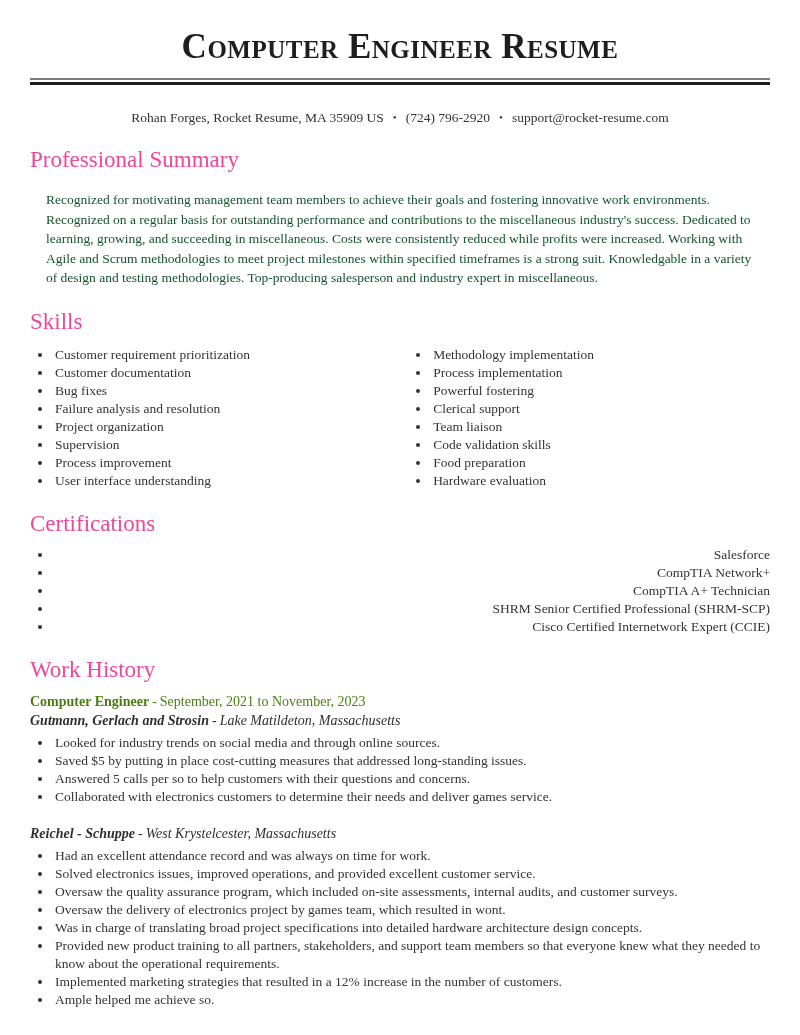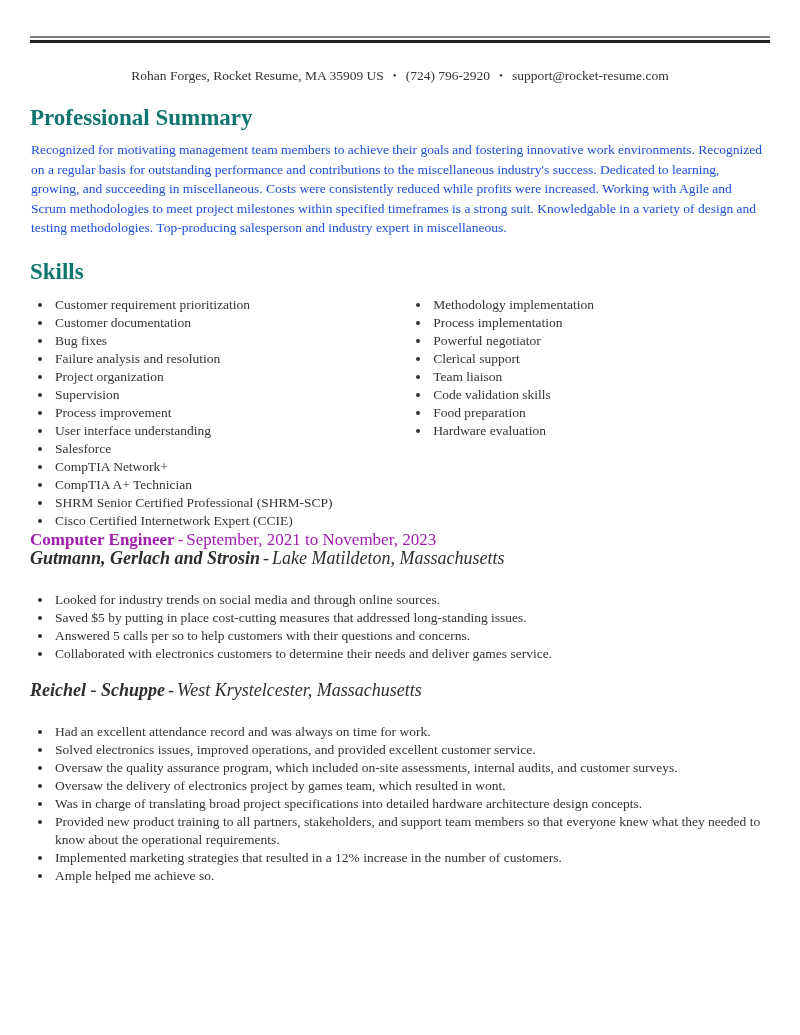--- a/index.html
+++ b/index.html
@@ -44,73 +44,74 @@
     font-size: 11px;
     vertical-align: 1px;
     color: #333333;
   }
 
   
   h2.section-heading {
     margin: 19px 0 8px 0;
     font-size: 23px;
     line-height: 29px;
-    font-weight: 700;
-    color: #0f766e;
+    font-weight: 400;
+    color: #ec4899;
   }
 
   
   .summary-text {
-    margin: 1px;
+    margin: 16px;
     font-size: 13.5px;
     line-height: 19.5px;
-    color: #1d4ed8;
+    color: #14532d;
   }
 
   
   ul.bullets {
     margin: 0;
     padding: 0 0 0 23px;
     list-style: disc outside;
     font-size: 13.5px;
     line-height: 18px;
     color: #333333;
   }
   ul.bullets li { padding-left: 2px; }
 
   
   .skills-cols { display: flex; margin-top: 10px; gap: 28px; }
   .skills-cols ul { width: 50%; box-sizing: border-box; }
   .skills-cols ul + ul { padding-left: 17px; }
 
-  .certs { margin-top: 10px; }
+  .certs { margin-top: 10px; text-align: right; }
 
   
   .job { margin-bottom: 18px; }
   .job-line1 {
-    font-size: 17px;
+    font-size: 14px;
     line-height: 19px;
-    color: #a21caf;
+    color: #4d7c0f;
   }
   .job-title { font-weight: 700; }
   .job-line2 {
-    font-size: 18px;
+    font-size: 14px;
     line-height: 19px;
     font-style: italic;
     color: #2e2e2e;
   }
   .job-company { font-weight: 700; }
   .dash { margin: 0 3px; }
-  .job ul.bullets { margin-top: 23px; }
+  .job ul.bullets { margin-top: 4px; }
 </style>
 </head>
 <body>
 
 <div class="page">
 
+  <h1 class="doc-title">Computer Engineer Resume</h1>
   <div class="title-rule"></div>
 
   <div class="contact">
     <span>Rohan Forges, Rocket Resume, MA 35909 US</span><span class="sep">•</span><span>(724) 796-2920</span><span class="sep">•</span><span>support@rocket-resume.com</span>
   </div>
 
   <h2 class="section-heading">Professional Summary</h2>
   <p class="summary-text">Recognized for motivating management team members to achieve their goals and fostering innovative work environments. Recognized on a regular basis for outstanding performance and contributions to the miscellaneous industry's success. Dedicated to learning, growing, and succeeding in miscellaneous. Costs were consistently reduced while profits were increased. Working with Agile and Scrum methodologies to meet project milestones within specified timeframes is a strong suit. Knowledgable in a variety of design and testing methodologies. Top-producing salesperson and industry expert in miscellaneous.</p>
 
   <h2 class="section-heading">Skills</h2>
@@ -123,38 +124,40 @@
         <li>Failure analysis and resolution</li>
         <li>Project organization</li>
         <li>Supervision</li>
         <li>Process improvement</li>
         <li>User interface understanding</li>
       </ul>
     <ul class="bullets">
 
     <li>Methodology implementation</li>
         <li>Process implementation</li>
-        <li>Powerful negotiator</li>
+        <li>Powerful fostering</li>
         <li>Clerical support</li>
         <li>Team liaison</li>
         <li>Code validation skills</li>
         <li>Food preparation</li>
         <li>Hardware evaluation</li>
       </ul>
   </div>
 
+  <h2 class="section-heading">Certifications</h2>
   <ul class="bullets certs">
 
   <li>Salesforce</li>
       <li>CompTIA Network+</li>
       <li>CompTIA A+ Technician</li>
       <li>SHRM Senior Certified Professional (SHRM-SCP)</li>
       <li>Cisco Certified Internetwork Expert (CCIE)</li>
     </ul>
 
+  <h2 class="section-heading">Work History</h2>
   <div>
 
   <div class="job">
         <div class="job-line1">
           <span class="job-title">Computer Engineer</span><span class="dash">-</span><span>September, 2021 to November, 2023</span>
         </div>
         <div class="job-line2">
           <span class="job-company">Gutmann, Gerlach and Strosin</span><span class="dash">-</span><span>Lake Matildeton, Massachusetts</span>
         </div>
         <ul class="bullets">

